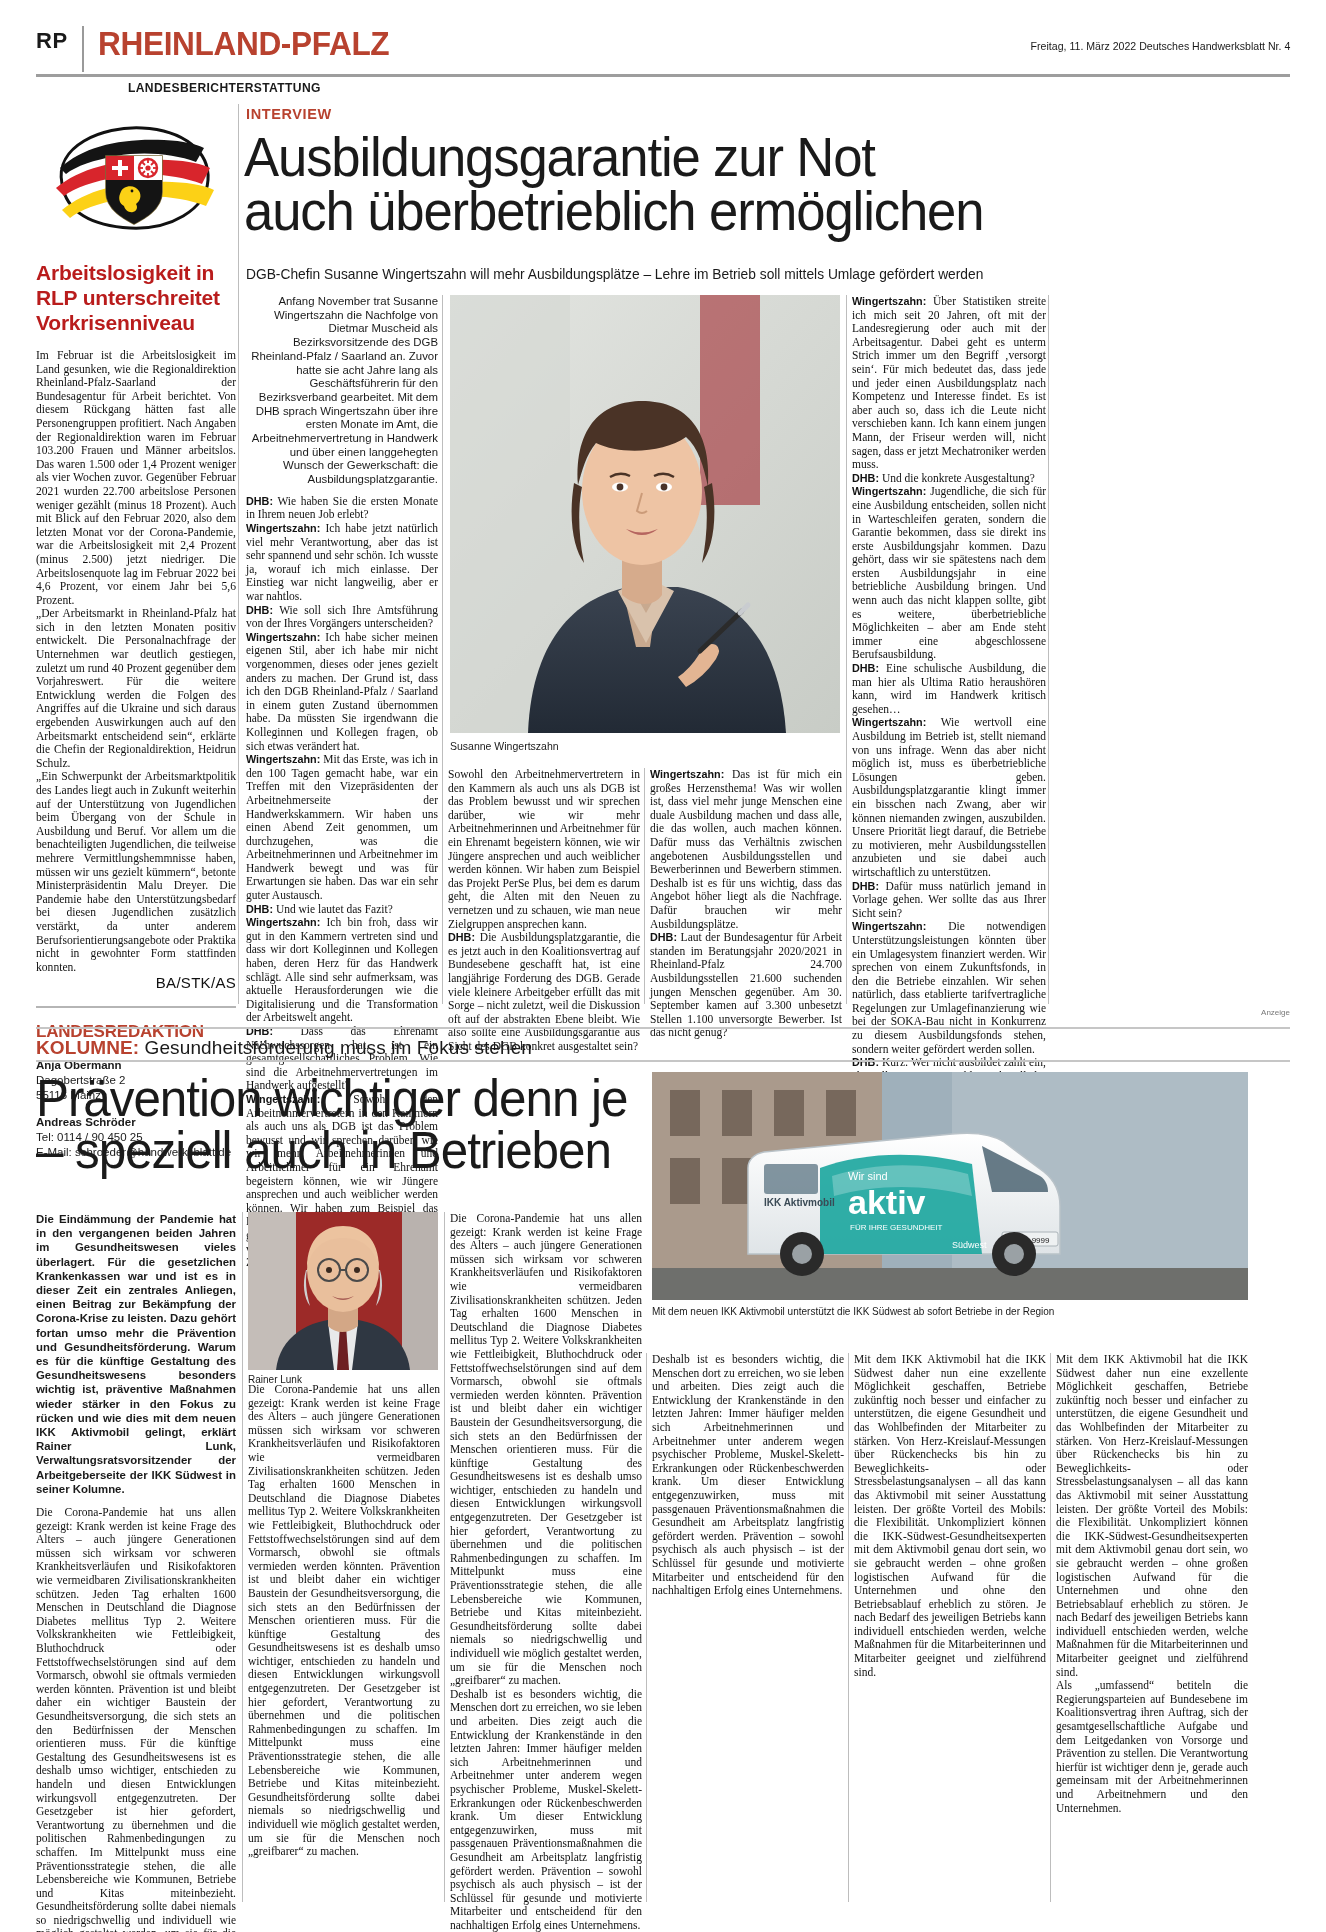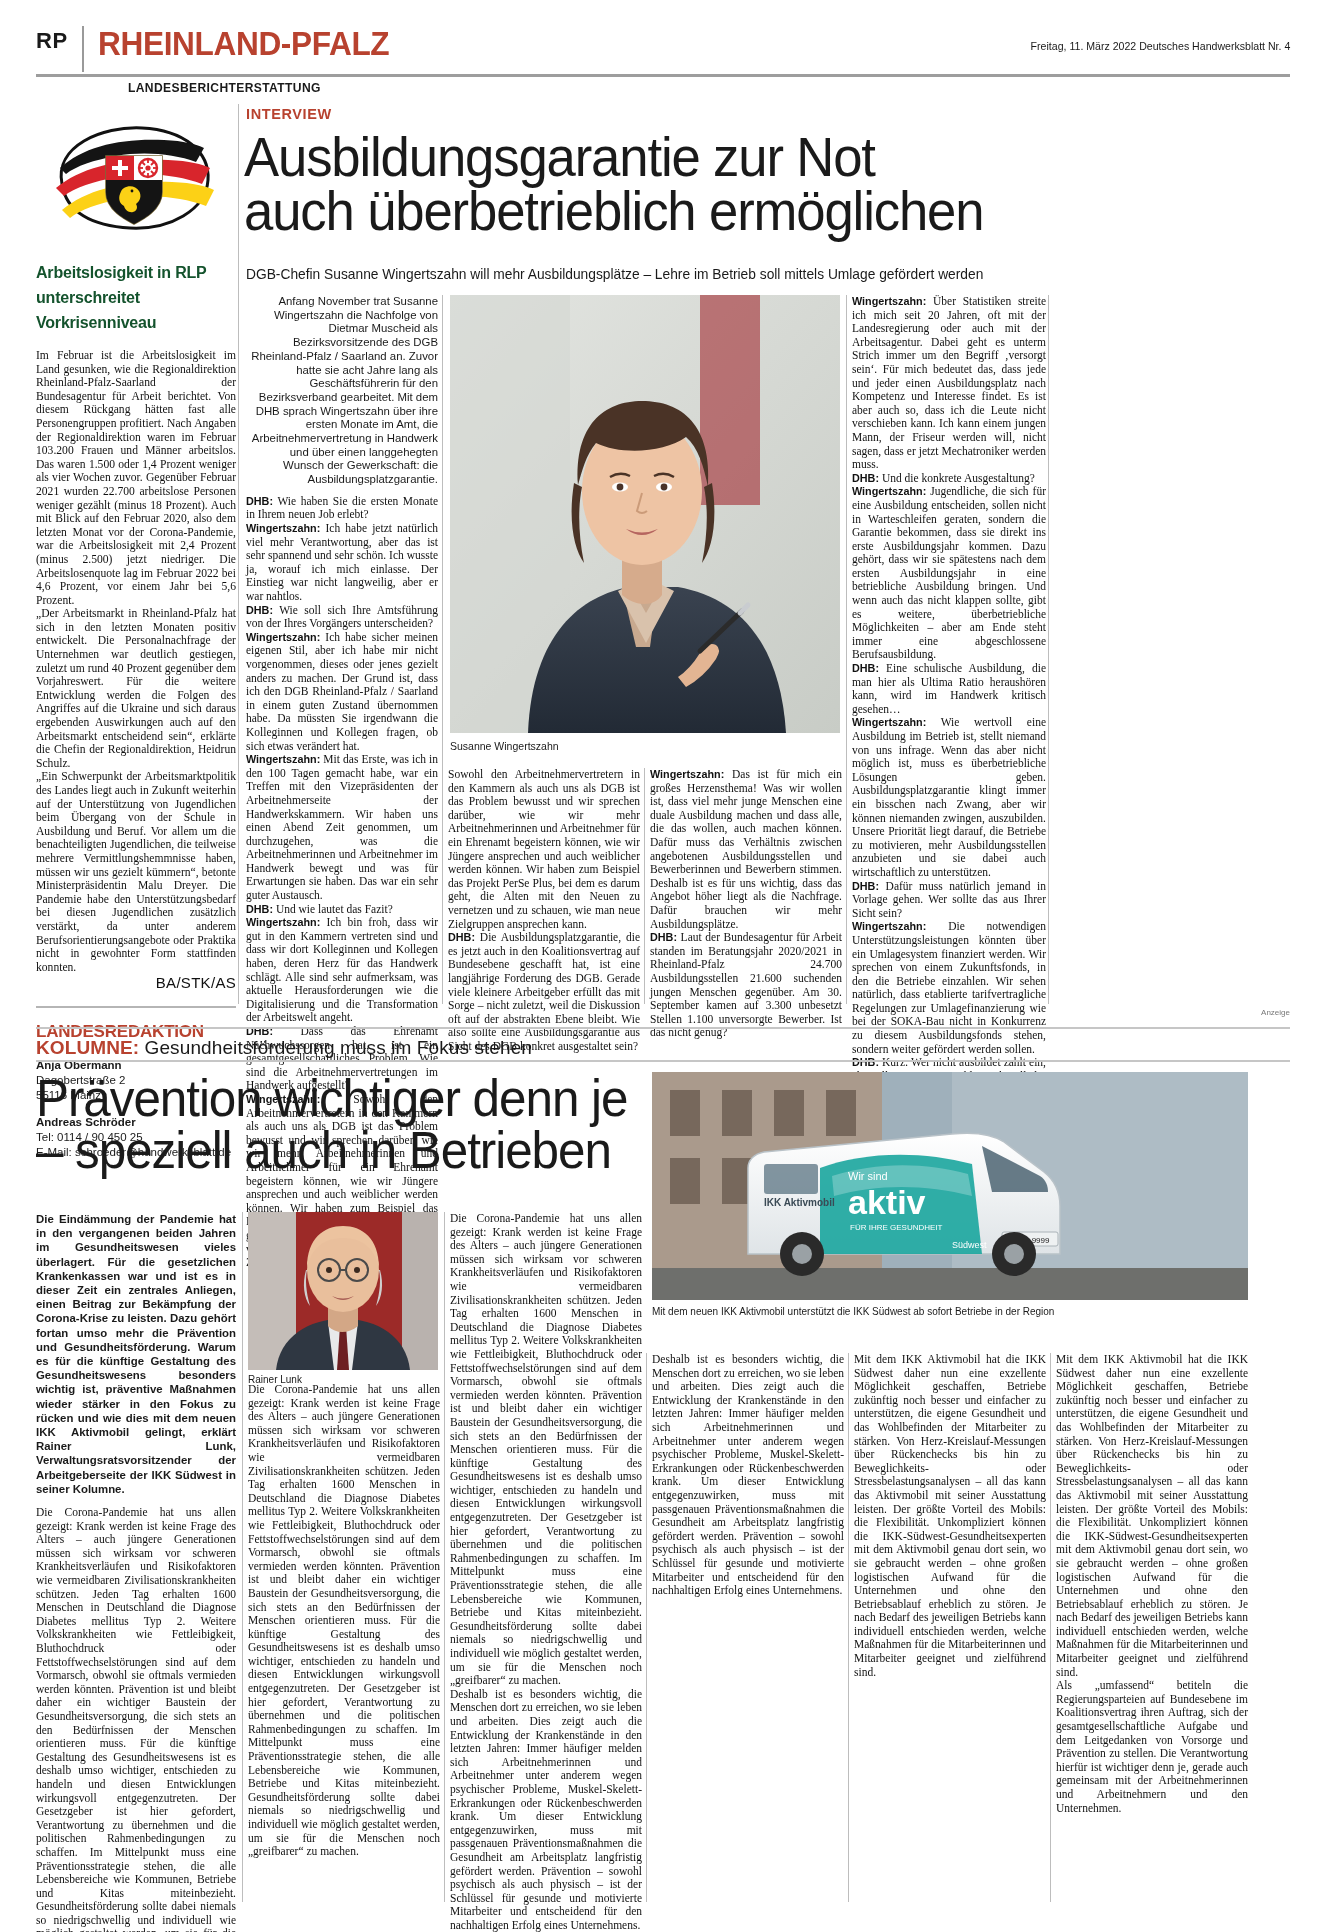--- a/index.html
+++ b/index.html
@@ -23,21 +23,21 @@
             line-height:34px;transform:scaleX(0.93);transform-origin:left center;}
   .mh-right{margin-left:auto;font-size:11.5px;color:#1a1a1a;line-height:40px;
             transform:scaleX(0.92);transform-origin:right center;white-space:nowrap;}
   .mh-rule{position:absolute;left:0;top:48px;width:1254px;height:2.5px;background:#9d9d9d;}
   .mh-sub{position:absolute;left:92px;top:54px;font-size:13px;font-weight:700;
           letter-spacing:0.4px;color:#1a1a1a;transform:scaleX(0.93);transform-origin:left center;}
 
   
   .rail{position:absolute;left:36px;top:118px;width:200px;}
   .crest{width:180px;height:126px;position:relative;margin:0 0 16px 8px;}
-  .rail-head{font-size:16px;font-weight:700;line-height:25px;color:#14532d;
+  .rail-head{font-size:21px;font-weight:700;line-height:25px;color:#b91c1c;
              letter-spacing:-0.2px;margin-bottom:14px;}
   .rail-body{font-family:"Liberation Serif",serif;font-size:11.6px;line-height:13.6px;
              text-align:justify;color:#111;}
   .rail-body p{margin:0;text-indent:0;}
   .rail-body p+p{margin-top:0;}
   .byline-r{text-align:right;font-family:"Liberation Sans",sans-serif;
             font-size:15px;font-weight:400;letter-spacing:0.3px;margin-top:2px;}
   .rail-rule{border:0;border-top:2px solid #b5b5b5;margin:16px 0 14px 0;}
   .redaktion-h{font-size:17px;font-weight:700;color:#b8422f;letter-spacing:-0.2px;
                margin-bottom:16px;}

